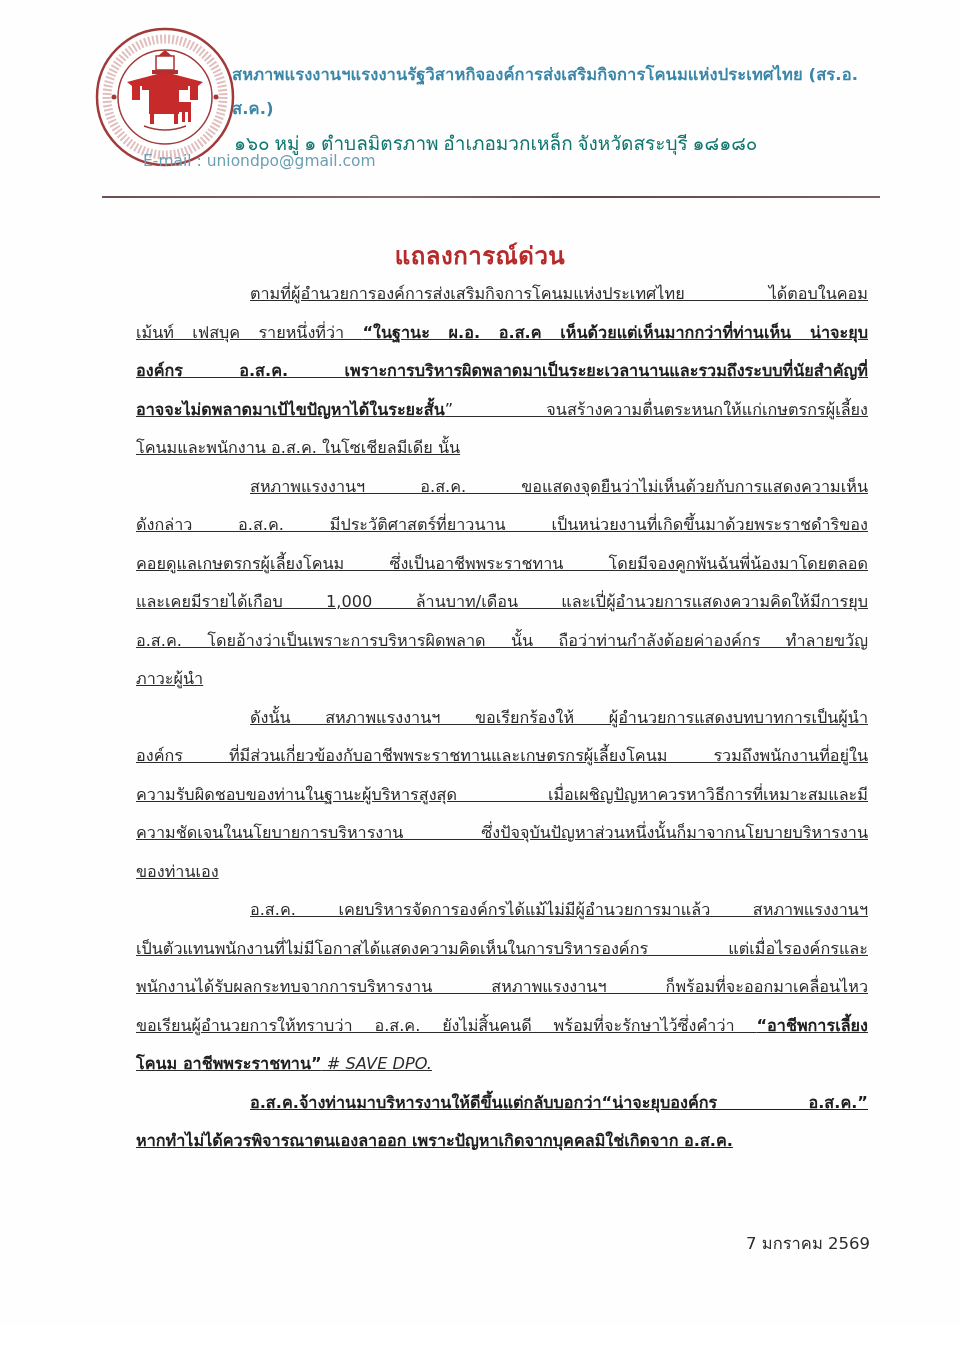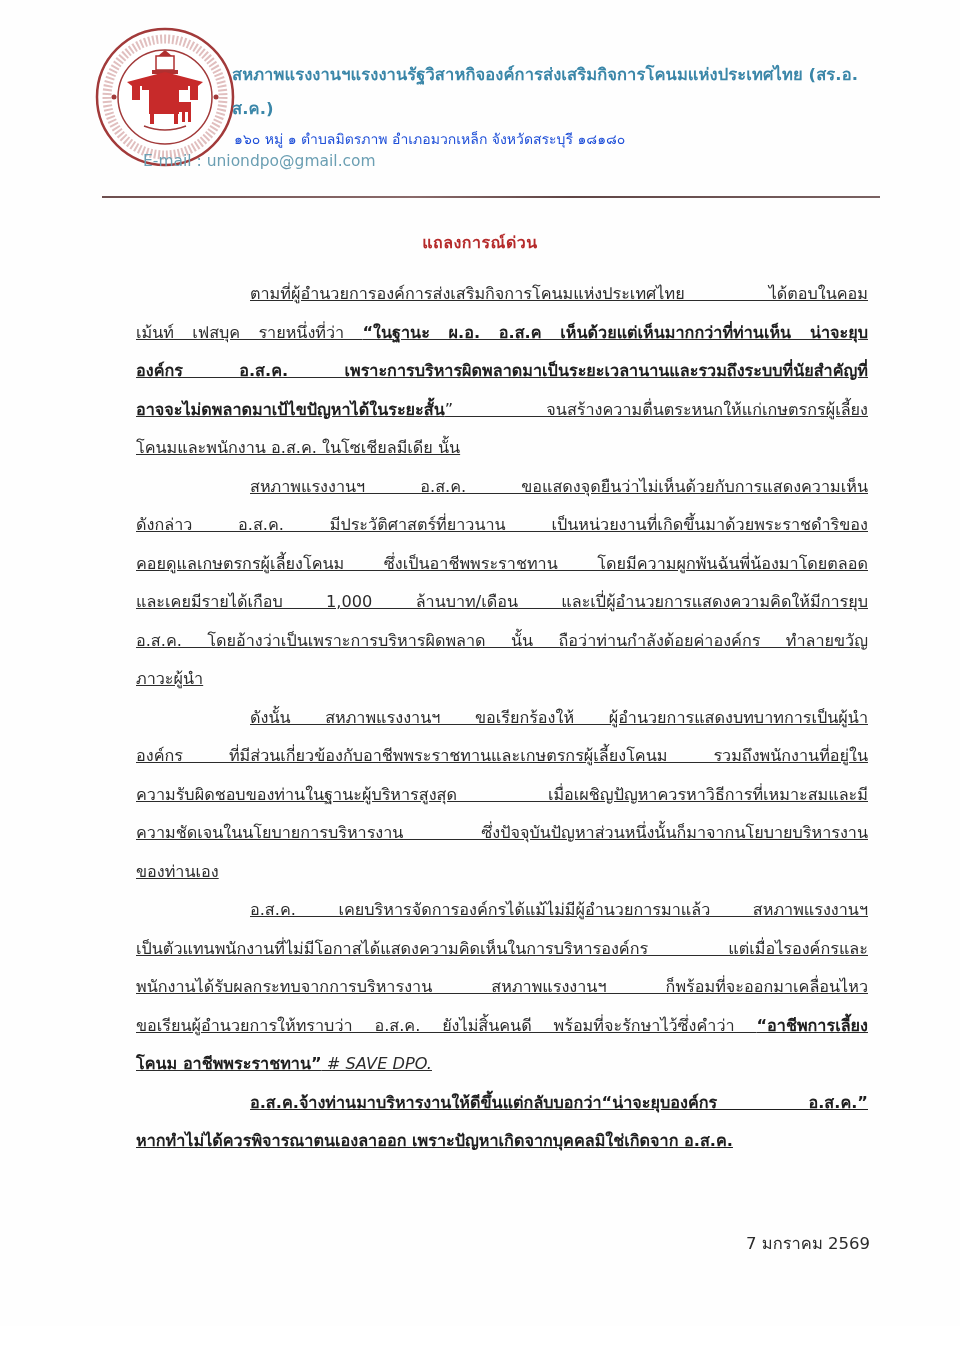--- a/index.html
+++ b/index.html
@@ -4,28 +4,28 @@
 <style>
   html, body { margin:0; padding:0; background:#ffffff; }
   body { width:960px; height:1358px; position:relative; overflow:hidden;
          font-family:"DejaVu Sans", "Liberation Sans", sans-serif; color:#2a2a2a; }
   .page { position:absolute; left:0; top:0; width:960px; height:1326px; background:#fefefe; }
 
   
   .logo { position:absolute; left:94px; top:26px; width:142px; height:142px; }
   .org-name { position:absolute; left:232px; top:58px; width:640px; font-size:16.5px; font-weight:bold;
               color:#3a86a8; line-height:34px; letter-spacing:0.1px; }
-  .org-address { position:absolute; left:234px; top:128px; font-size:14px; color:#1d4ed8; }
+  .org-address { position:absolute; left:234px; top:128px; font-size:19px; color:#0f766e;font-family:Liberation Serif, serif; }
   .org-email { position:absolute; left:143px; top:152px; font-size:15.5px; color:#6b9fb3; }
   .head-rule { position:absolute; left:102px; top:196px; width:778px; height:2px;
                background:linear-gradient(90deg,#6e4f4f,#8a6a6a 40%,#5f4545 60%,#7a6262); }
 
   
-  .doc-title { position:absolute; left:0; width:960px; top:230px; text-align:center;
-               font-size:16px; font-weight:bold; color:#b52a2a; letter-spacing:0.5px; }
+  .doc-title { position:absolute; left:0; width:960px; top:236px; text-align:center;
+               font-size:24px; font-weight:bold; color:#b52a2a; letter-spacing:0.5px; }
 
   
   .body { position:absolute; left:136px; top:275px; width:732px; font-size:16.2px; line-height:38.5px;
           color:#2b2b2b; text-align:justify; }
   .line { display:block; white-space:nowrap; text-align-last:justify;text-decoration:underline; }
   .line.last { text-align-last:left; }
   .line.indent { padding-left:114px; }
   b.q { font-weight:bold; color:#1e1e1e; }
   i.tag { font-style:italic; }
   .date { position:absolute; right:90px; top:1230px; font-size:16.5px; color:#2b2b2b; }
@@ -77,21 +77,21 @@
       <span class="line indent">ตามที่ผู้อำนวยการองค์การส่งเสริมกิจการโคนมแห่งประเทศไทย ได้ตอบในคอม</span>
       <span class="line"><span>เม้นท์ เฟสบุค รายหนึ่งที่ว่า </span><b class="q">“ในฐานะ ผ.อ. อ.ส.ค เห็นด้วยแต่เห็นมากกว่าที่ท่านเห็น น่าจะยุบ</b></span>
       <span class="line"><b class="q">องค์กร อ.ส.ค. เพราะการบริหารผิดพลาดมาเป็นระยะเวลานานและรวมถึงระบบที่นัยสำคัญที่</b></span>
       <span class="line"><b class="q">อาจจะไม่ดพลาดมาเป้ไขปัญหาได้ในระยะสั้น</b><span>” จนสร้างความตื่นตระหนกให้แก่เกษตรกรผู้เลี้ยง</span></span>
       <span class="line last">โคนมและพนักงาน อ.ส.ค. ในโซเชียลมีเดีย นั้น</span>
     </div>
 
     <div>
       <span class="line indent">สหภาพแรงงานฯ อ.ส.ค. ขอแสดงจุดยืนว่าไม่เห็นด้วยกับการแสดงความเห็น</span>
       <span class="line">ดังกล่าว อ.ส.ค. มีประวัติศาสตร์ที่ยาวนาน เป็นหน่วยงานที่เกิดขึ้นมาด้วยพระราชดำริของ</span>
-      <span class="line">คอยดูแลเกษตรกรผู้เลี้ยงโคนม ซึ่งเป็นอาชีพพระราชทาน โดยมีความผูกพันฉันพี่น้องมาโดยตลอด</span>
+      <span class="line">คอยดูแลเกษตรกรผู้เลี้ยงโคนม ซึ่งเป็นอาชีพพระราชทาน โดยมีจองคูกพันฉันพี่น้องมาโดยตลอด</span>
       <span class="line">และเคยมีรายได้เกือบ 1,000 ล้านบาท/เดือน และเปี่ผู้อำนวยการแสดงความคิดให้มีการยุบ</span>
       <span class="line">อ.ส.ค. โดยอ้างว่าเป็นเพราะการบริหารผิดพลาด นั้น ถือว่าท่านกำลังด้อยค่าองค์กร ทำลายขวัญ</span>
       <span class="line last">ภาวะผู้นำ</span>
     </div>
 
     <div>
       <span class="line indent">ดังนั้น สหภาพแรงงานฯ ขอเรียกร้องให้ ผู้อำนวยการแสดงบทบาทการเป็นผู้นำ</span>
       <span class="line">องค์กร ที่มีส่วนเกี่ยวข้องกับอาชีพพระราชทานและเกษตรกรผู้เลี้ยงโคนม รวมถึงพนักงานที่อยู่ใน</span>
       <span class="line">ความรับผิดชอบของท่านในฐานะผู้บริหารสูงสุด เมื่อเผชิญปัญหาควรหาวิธีการที่เหมาะสมและมี</span>
       <span class="line">ความชัดเจนในนโยบายการบริหารงาน ซึ่งปัจจุบันปัญหาส่วนหนึ่งนั้นก็มาจากนโยบายบริหารงาน</span>

